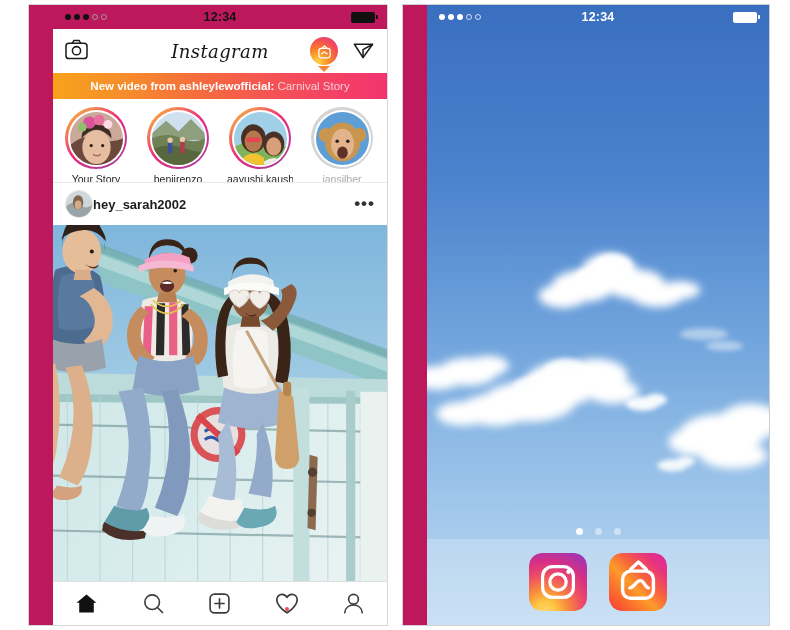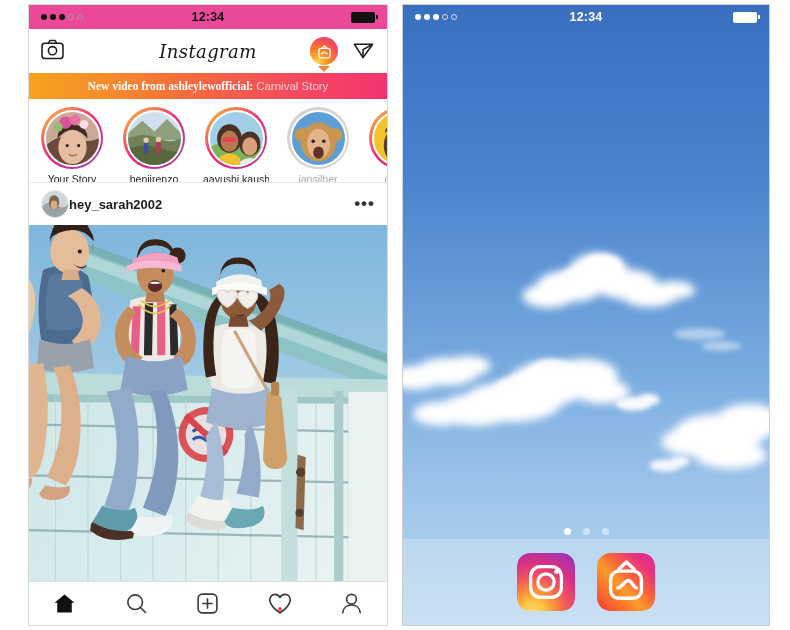--- a/index.html
+++ b/index.html
@@ -7,23 +7,24 @@
     width: 790px; height: 630px;
     background: #ffffff;
     font-family: "Liberation Sans", sans-serif;
     overflow: hidden;
   }
   .stage { position: relative; width: 790px; height: 630px; background:#fff; }
 
   
   .phone {
     position: absolute;
-    background: #ec4899;
+    background: #be185d;
     overflow: hidden;
     border: 1px solid #d8d8d8;
+    padding-left: 24px;
   }
   #phone-left  { left: 28px;  top: 4px; width: 360px; height: 622px; }
   #phone-right { left: 402px; top: 4px; width: 368px; height: 622px; border-color:#cfcfcf; }
 
   
   .statusbar {
     height: 24px; display: flex; align-items: center;
     padding: 0 12px; font-size: 12px; font-weight: bold;
     position: relative; flex: none;
   }
@@ -68,21 +69,21 @@
     border-left: 6px solid transparent; border-right: 6px solid transparent;
     border-top: 6px solid #f58634;
   }
 
   
   .ig-banner {
     height: 26px; display: flex; align-items: center; justify-content: center;
     background: linear-gradient(90deg, #f7a21c 0%, #f68c2c 22%, #f56a3e 45%, #f44e5a 70%, #f3336f 100%);
     font-size: 11.5px; flex: none;
   }
-  .ig-banner .b-strong { color:#fff; font-weight: bold; font-family: Liberation Serif, serif; }
+  .ig-banner .b-strong { color:#fff; font-weight: bold; }
   .ig-banner .b-soft   { color: rgba(255,255,255,.72); font-weight: normal; margin-left: 3px; }
 
   
   .stories {
     height: 84px; background:#fff; display:flex; align-items:flex-start;
     padding: 8px 0 0 10px; gap: 16px; overflow: hidden; flex: none;
     border-bottom: 1px solid #e9e9e9;
   }
   .story { width: 66px; flex: none; text-align: center; }
   .story-ring {

